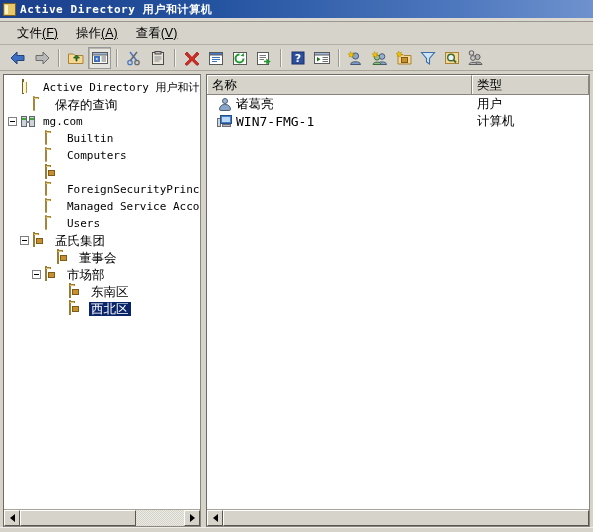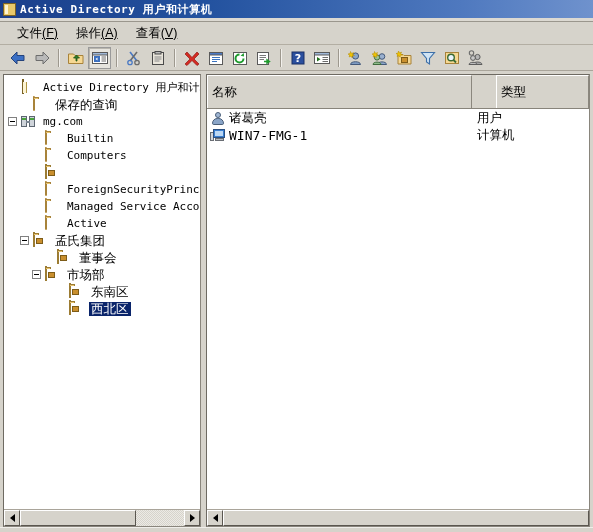--- a/index.html
+++ b/index.html
@@ -267,27 +267,26 @@
     background: #0a246a;
     color: #ffffff;
   }
   .tree-label.cjk {
     font-family: "Liberation Sans", "DejaVu Sans", sans-serif;
     font-size: 12.5px;
   }
 
   
   .col-header {
-    height: 34px;
+    height: 20px;
     display: flex;
     background: #d6d3cb;
     border-bottom: 1px solid #88847b;
     box-sizing: border-box;
     flex: 0 0 auto;
-    gap: 24px;
   }
   .col {
     box-sizing: border-box;
     border-right: 1px solid #8b877e;
     border-top: 1px solid #ffffff;
     border-left: 1px solid #ffffff;
     background: #d6d3cb;
     display: flex;
     align-items: center;
     padding-left: 4px;
@@ -303,21 +302,21 @@
     height: 17px;
     display: flex;
     align-items: center;
     cursor: default;
     white-space: nowrap;
   }
   .cell-name {
     width: 265px;
     display: flex;
     align-items: center;
-    padding-left: 3px;
+    padding-left: 10px;
     box-sizing: border-box;
   }
   .cell-type {
     font-size: 12.5px;
     color: #000;
     padding-left: 5px;
   }
   .row-text {
     font-family: "DejaVu Sans Mono", monospace;
     font-size: 13px;
@@ -636,21 +635,21 @@
           <div class="tree-row">
             <span style="display: inline-block; flex: 0 0 auto; width: 28px;"></span>
             <span class="expander-spacer"></span>
             <span class="ico"><span class="ico-folder"></span></span>
             <span class="tree-label">Managed Service Accoun</span>
           </div>
           <div class="tree-row">
             <span style="display: inline-block; flex: 0 0 auto; width: 28px;"></span>
             <span class="expander-spacer"></span>
             <span class="ico"><span class="ico-folder"></span></span>
-            <span class="tree-label">Active</span>
+            <span class="tree-label">Users</span>
           </div>
           <div class="tree-row">
             <span style="display: inline-block; flex: 0 0 auto; width: 16px;"></span>
             <span class="expander"></span>
             <span class="ico"><span class="ico-ou"></span></span>
             <span class="tree-label cjk">孟氏集团</span>
           </div>
           <div class="tree-row">
             <span style="display: inline-block; flex: 0 0 auto; width: 40px;"></span>
             <span class="expander-spacer"></span>

